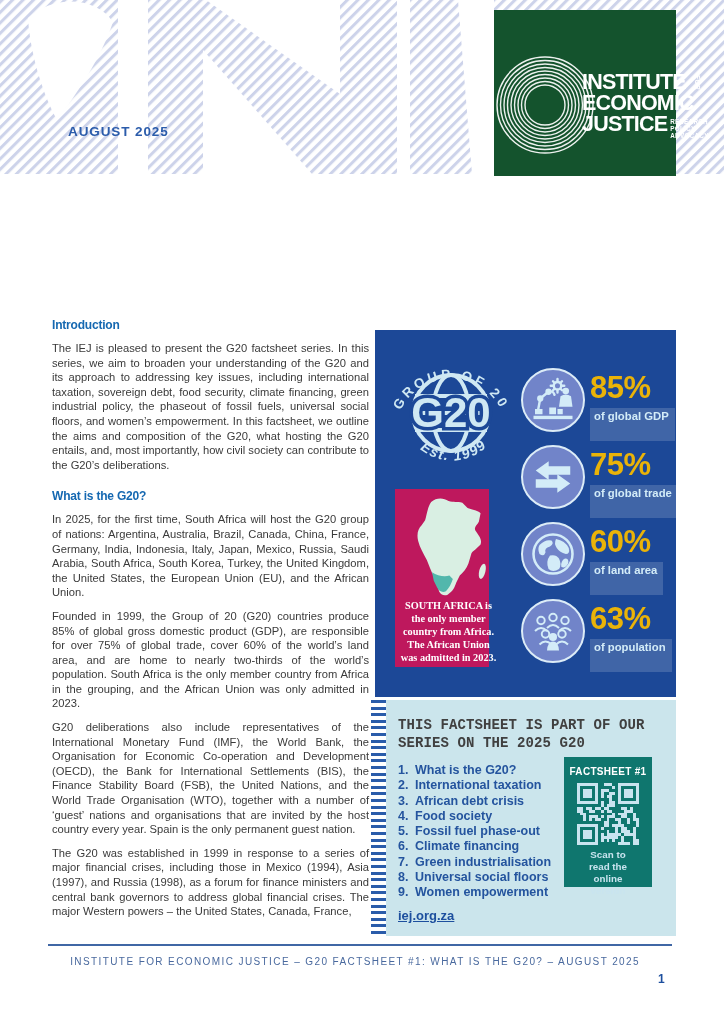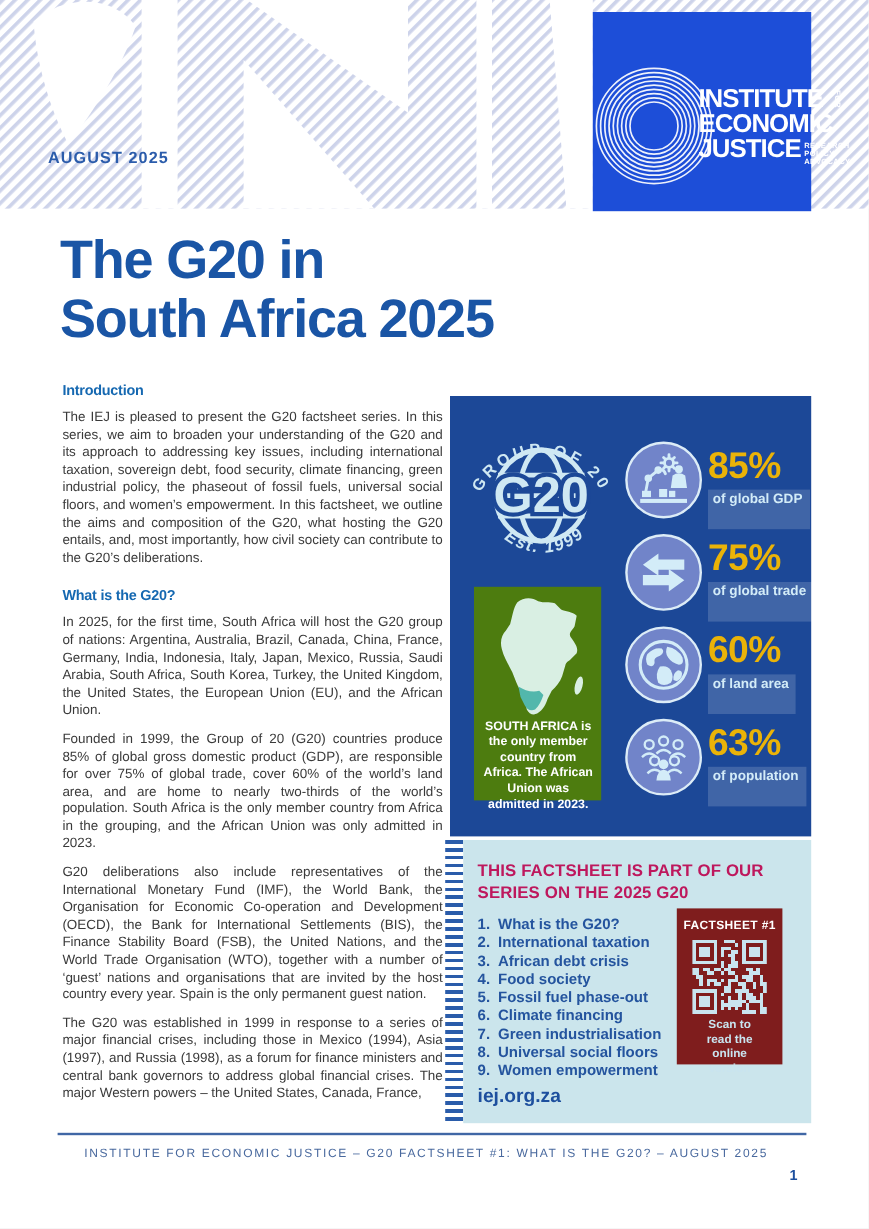--- a/index.html
+++ b/index.html
@@ -7,32 +7,32 @@
   body { font-family: "Liberation Sans", sans-serif; }
   .page {
     position: relative; width: 724px; height: 1024px;
     background: #ffffff; margin: 0 auto; overflow: hidden;
   }
   
   .watermark { position:absolute; left:0; top:0; }
   
   .logo-box {
     position:absolute; left:494px; top:10px; width:182px; height:166px;
-    background:#1d4ed8;
+    background:#14532d;
   }
   .swirl { position:absolute; left:0; top:0; }
   .logo-text { position:absolute; left:88px; top:62px; color:#ffffff; line-height:21px; }
   .logo-line { font-size:21.5px; font-weight:bold; letter-spacing:-0.8px; white-space:nowrap; }
   .logo-row { display:flex; align-items:flex-start; }
   .logo-for { font-size:6.5px; font-weight:bold; letter-spacing:0.5px;
     writing-mode:vertical-rl; margin-left:1px; margin-top:3px; }
   .logo-tag { font-size:6.3px; font-weight:bold; line-height:7px; letter-spacing:0.3px;
     margin-left:3px; margin-top:4px; }
   
-  .kicker { position:absolute; left:40px; top:120px; color:#2b5cab;
+  .kicker { position:absolute; left:68px; top:120px; color:#2b5cab;
     font-size:13.5px; font-weight:bold; letter-spacing:0.9px; line-height:23px; }
   
   .title { position:absolute; left:50px; top:192px; color:#1a55a5;
     font-size:45px; line-height:49px; font-weight:bold; letter-spacing:-1px; }
   
   .left-col { position:absolute; left:52px; top:318px; width:317px; }
   .left-col h2 { color:#1568b1; font-size:12px; font-weight:bold; margin:0 0 9px 0; letter-spacing:-0.2px; }
   .left-col h2.second { margin-top:17px; }
   .left-col p { color:#3a3a3a; font-size:11.2px; line-height:14.6px;
     text-align:justify; margin:0 0 9px 0; }
@@ -42,39 +42,39 @@
   .g20-logo { position:absolute; left:0; top:4px; }
   .stats { position:absolute; left:146px; top:36px; width:150px; }
   .stat-row { position:relative; height:77px; }
   .stat-circle { position:absolute; left:0; top:2px; width:64px; height:64px;
     border-radius:50%; background:#7184c9; border:2px solid #dcecf7;
     display:flex; align-items:center; justify-content:center; }
   .stat-pct { position:absolute; left:69px; top:4px; color:#eab308;
     font-size:31px; font-weight:bold; letter-spacing:-0.5px; }
   .stat-chip { position:absolute; left:69px; top:42px; background:rgba(255,255,255,0.16);
     color:#d3ecf8; font-size:11.3px; font-weight:bold; padding:2px 6px 19px 4px; white-space:nowrap; }
-  .map-card { position:absolute; left:20px; top:159px; width:106px; height:178px;
-    background:#4d7c0f; }
+  .map-card { position:absolute; left:20px; top:159px; width:94px; height:178px;
+    background:#be185d;font-family:Liberation Serif, serif; }
   .africa-svg { position:absolute; left:9px; top:6px; }
   .map-caption { position:absolute; left:5px; top:110px; width:97px; text-align:center;
     color:#ffffff; font-size:10.3px; font-weight:bold; line-height:13px; }
   
   .series-stripes { position:absolute; left:371px; top:700px; width:15px; height:236px;
     background:repeating-linear-gradient(180deg, #2a5caa 0 3px, #ffffff 3px 6.6px); }
   .series-panel { position:absolute; left:386px; top:700px; width:290px; height:236px;
     background:#cbe5ec; padding:17px 14px 0 12px; }
-  .series-heading { color:#be185d; font-size:14px; font-weight:bold; line-height:17.5px; letter-spacing:0.1px; }
+  .series-heading { color:#404040; font-size:14px; font-weight:bold; line-height:17.5px; letter-spacing:0.1px;font-family:Liberation Mono, monospace; }
   .series-list { list-style:none; counter-reset:i; margin-top:11px; }
   .series-list li { counter-increment:i; color:#24549e; font-size:12.5px; font-weight:bold;
     line-height:15.3px; }
   .series-list li::before { content:counter(i) "."; display:inline-block; width:17px; }
   .series-site { position:absolute; left:12px; bottom:13px; color:#1d4f9e;
-    font-size:16px; font-weight:bold; }
+    font-size:13px; font-weight:bold;text-decoration:underline; }
   .qr-box { position:absolute; left:178px; top:57px; width:88px; height:130px;
-    background:#7f1d1d; text-align:center; padding-top:9px; }
+    background:#0f766e; text-align:center; padding-top:9px; }
   .qr-title { color:#ffffff; font-size:10px; font-weight:bold; letter-spacing:0.3px; }
   .qr-grid { margin:6px auto 4px auto; width:62px; height:62px; }
   .qr-caption { color:#c9e4ef; font-size:9.8px; font-weight:bold; line-height:12px; padding:0 17px; }
   
   .footer-rule { position:absolute; left:48px; top:944px; width:624px; height:2px; background:#4067a5; }
   .footer { position:absolute; right:84px; top:956px; text-align:right; color:#49699e; }
   .footer-l1 { font-size:10px; letter-spacing:1.4px; }
   .footer-l2 { font-size:11px; margin-top:4px; }
   .page-num { position:absolute; left:658px; top:972px; color:#1d4f9e; font-size:12px; font-weight:bold; }
 </style>
@@ -127,24 +127,20 @@
           <span>ADVOCACY</span>
         </span>
       </div>
     </div>
   </div>
 
   <div class="kicker">
     <div>AUGUST 2025</div>
   </div>
 
-  <h1 class="title">
-    <div>The G20 in</div>
-    <div>South Africa 2025</div>
-  </h1>
 
   <div class="left-col">
     <h2>Introduction</h2>
     <p>The IEJ is pleased to present the G20 factsheet series. In this series, we aim to broaden your understanding of the G20 and its approach to addressing key issues, including international taxation, sovereign debt, food security, climate financing, green industrial policy, the phaseout of fossil fuels, universal social floors, and women’s empowerment. In this factsheet, we outline the aims and composition of the G20, what hosting the G20 entails, and, most importantly, how civil society can contribute to the G20’s deliberations.</p>
     <h2 class="second">What is the G20?</h2>
     <p>In 2025, for the first time, South Africa will host the G20 group of nations: Argentina, Australia, Brazil, Canada, China, France, Germany, India, Indonesia, Italy, Japan, Mexico, Russia, Saudi Arabia, South Africa, South Korea, Turkey, the United Kingdom, the United States, the European Union (EU), and the African Union.</p>
     <p>Founded in 1999, the Group of 20 (G20) countries produce 85% of global gross domestic product (GDP), are responsible for over 75% of global trade, cover 60% of the world’s land area, and are home to nearly two-thirds of the world’s population. South Africa is the only member country from Africa in the grouping, and the African Union was only admitted in 2023.</p>
     <p>G20 deliberations also include representatives of the International Monetary Fund (IMF), the World Bank, the Organisation for Economic Co-operation and Development (OECD), the Bank for International Settlements (BIS), the Finance Stability Board (FSB), the United Nations, and the World Trade Organisation (WTO), together with a number of ‘guest’ nations and organisations that are invited by the host country every year. Spain is the only permanent guest nation.</p>
     <p>The G20 was established in 1999 in response to a series of major financial crises, including those in Mexico (1994), Asia (1997), and Russia (1998), as a forum for finance ministers and central bank governors to address global financial crises. The major Western powers – the United States, Canada, France,</p>
   </div>

